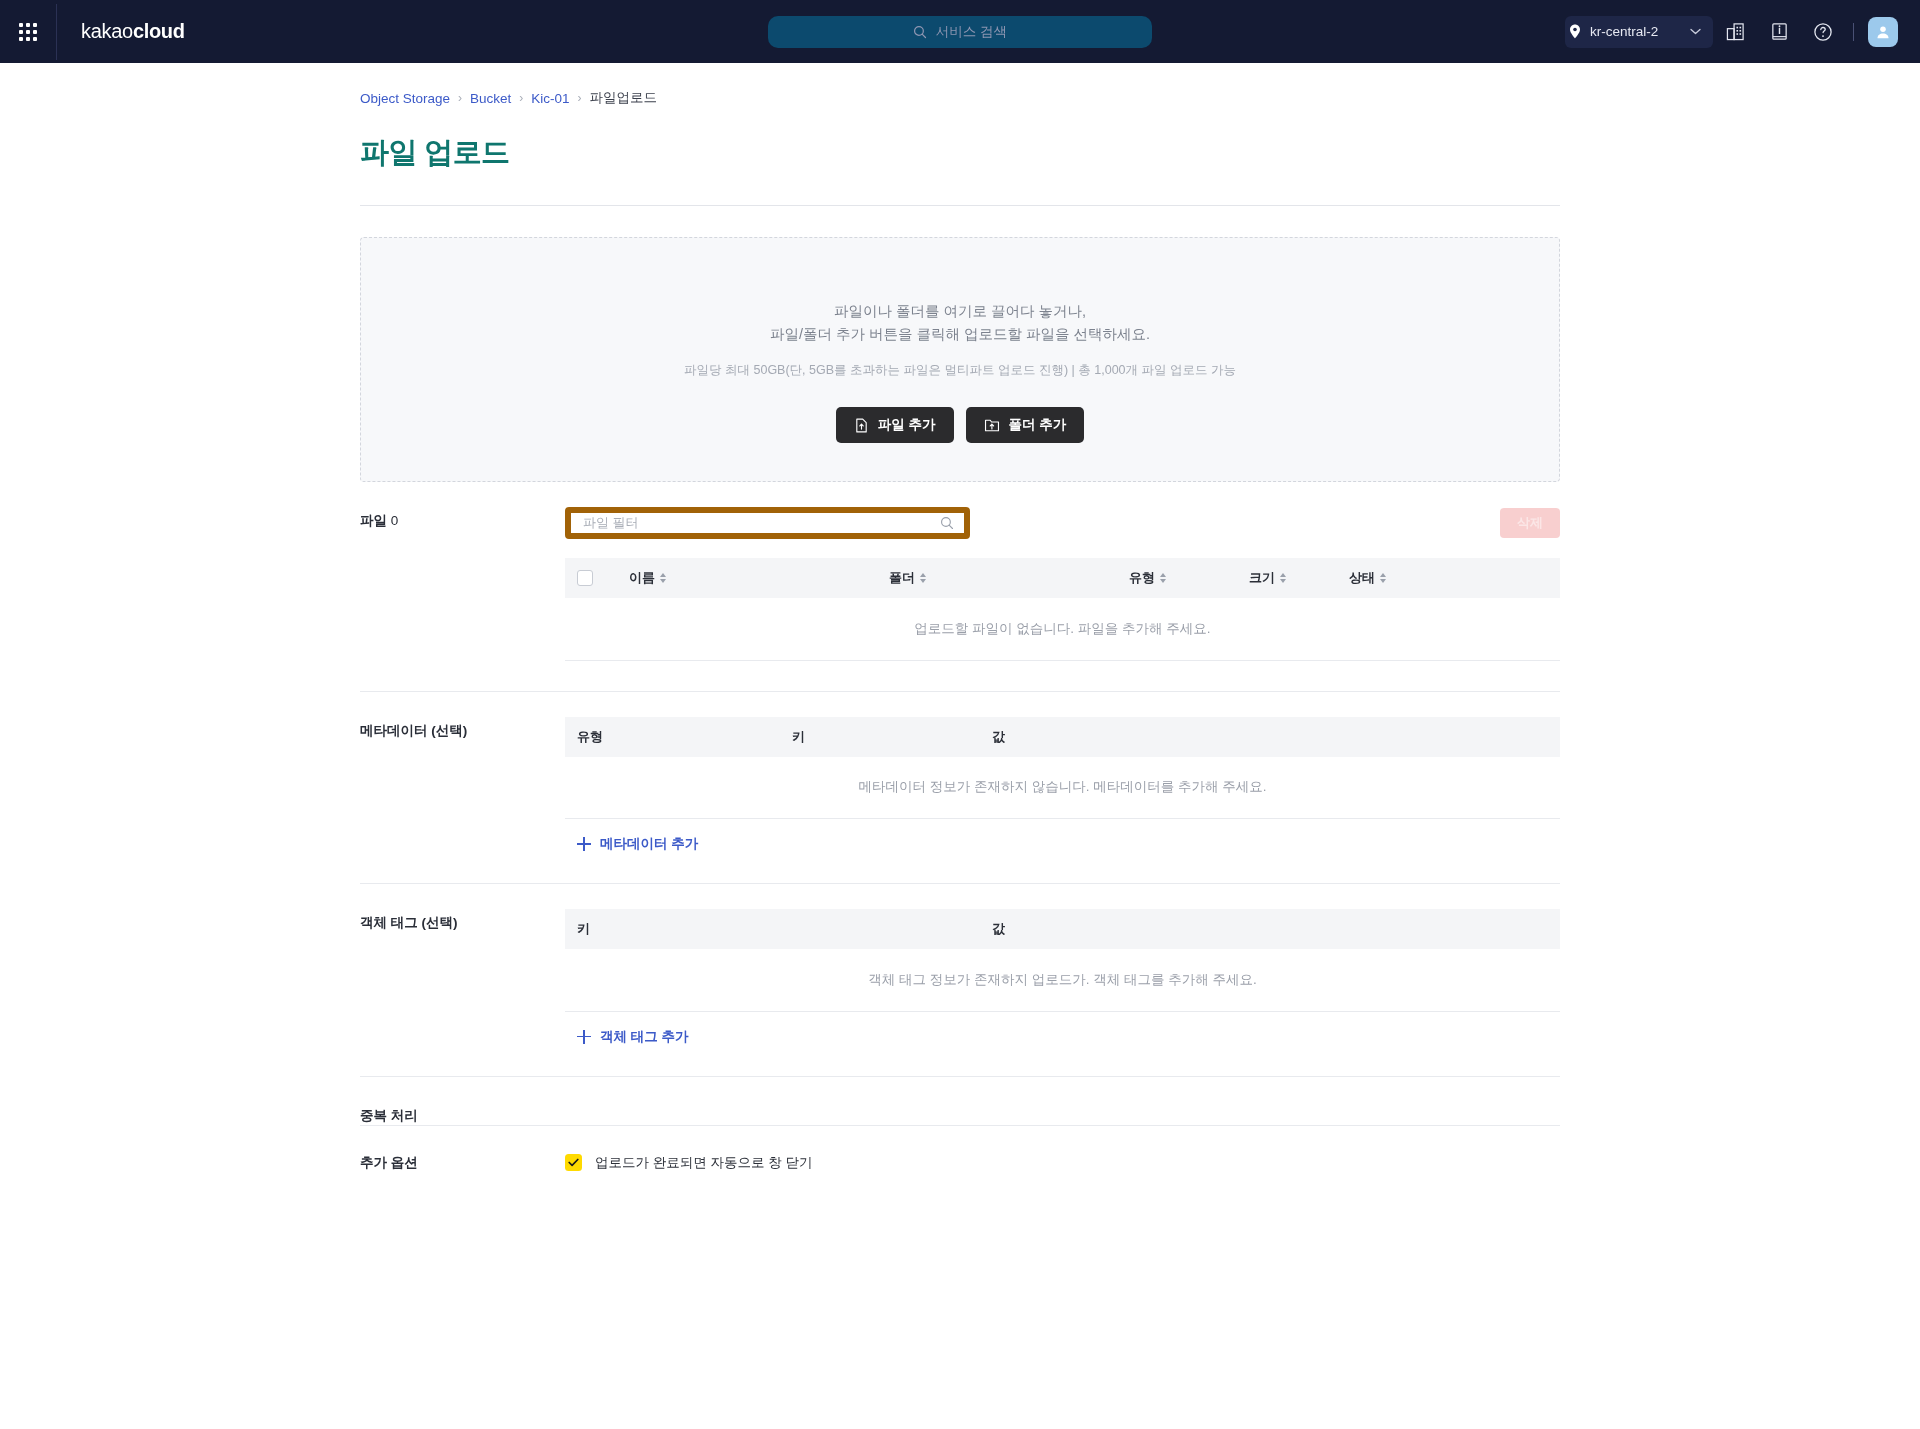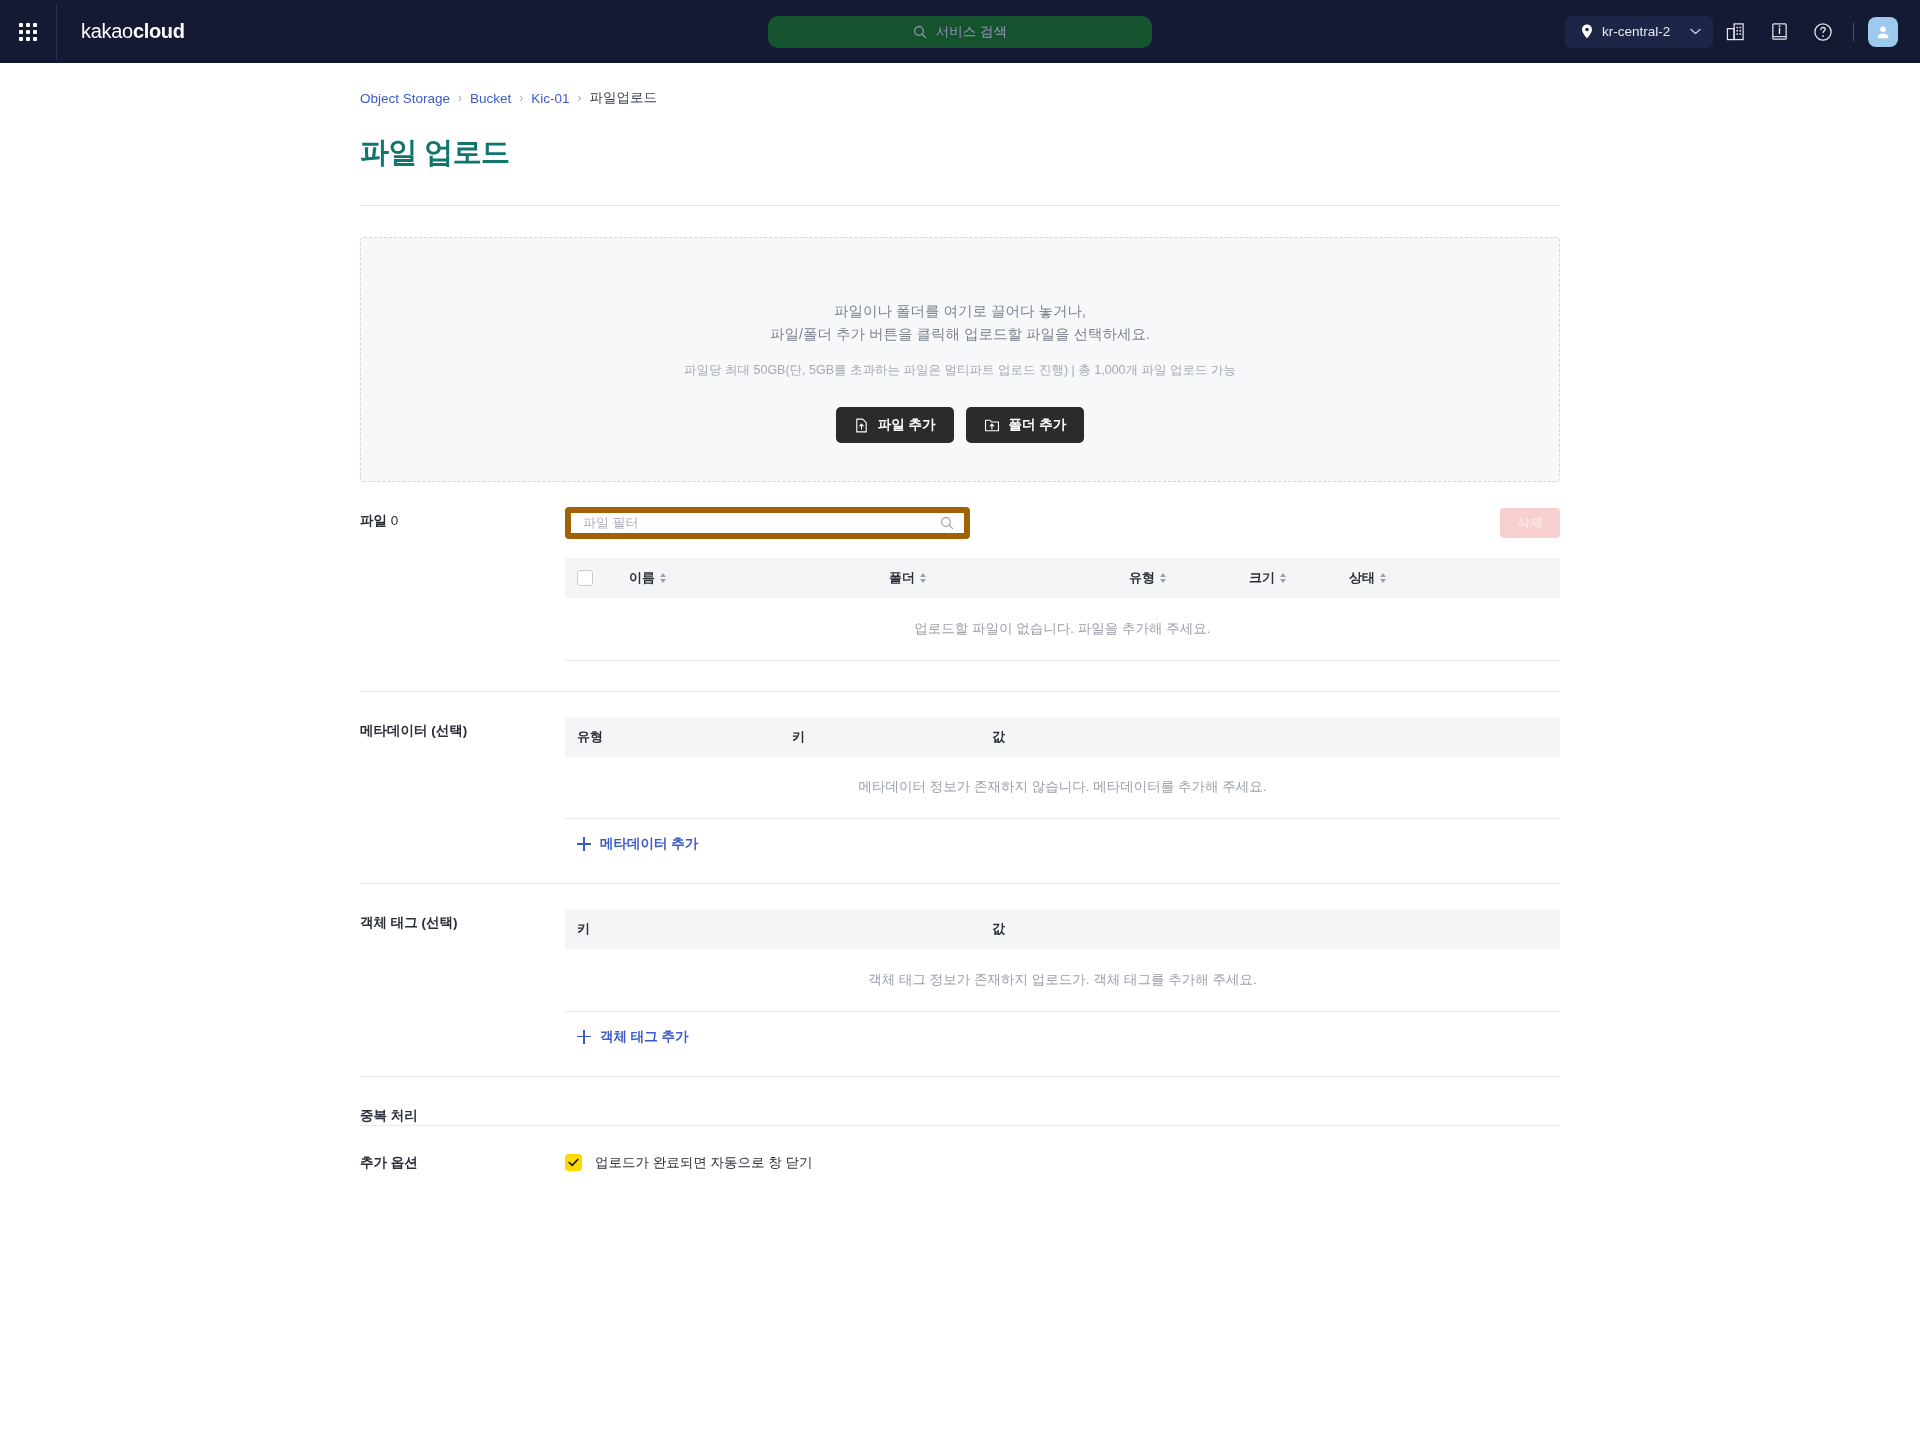--- a/index.html
+++ b/index.html
@@ -43,21 +43,21 @@
   }
   .brand b { font-weight: 700; }
   .brand span.light { font-weight: 400; }
 
   .search-wrap {
     position: absolute;
     left: 50%;
     transform: translateX(-50%);
     width: 384px;
     height: 32px;
-    background: #14532d;
+    background: #0c4a6e;
     border-radius: 10px;
     display: flex;
     align-items: center;
     justify-content: center;
     gap: 9px;
     cursor: text;
   }
   .search-wrap .ph {
     color: #8F96B2;
     font-size: 13.5px;
@@ -70,21 +70,21 @@
     padding-right: 22px;
     gap: 0px;
   }
   .region-select {
     display: flex;
     align-items: center;
     gap: 9px;
     background: #1E2647;
     border-radius: 6px;
     height: 32px;
-    padding: 0 12px 0 16px;
+    padding: 0 12px 0 4px;
     width: 148px;
     cursor: pointer;
   }
   .region-select .rname {
     color: #E7E9F2;
     font-size: 13.5px;
     flex: 1;
   }
   .ic-btn {
     width: 44px; height: 56px;

